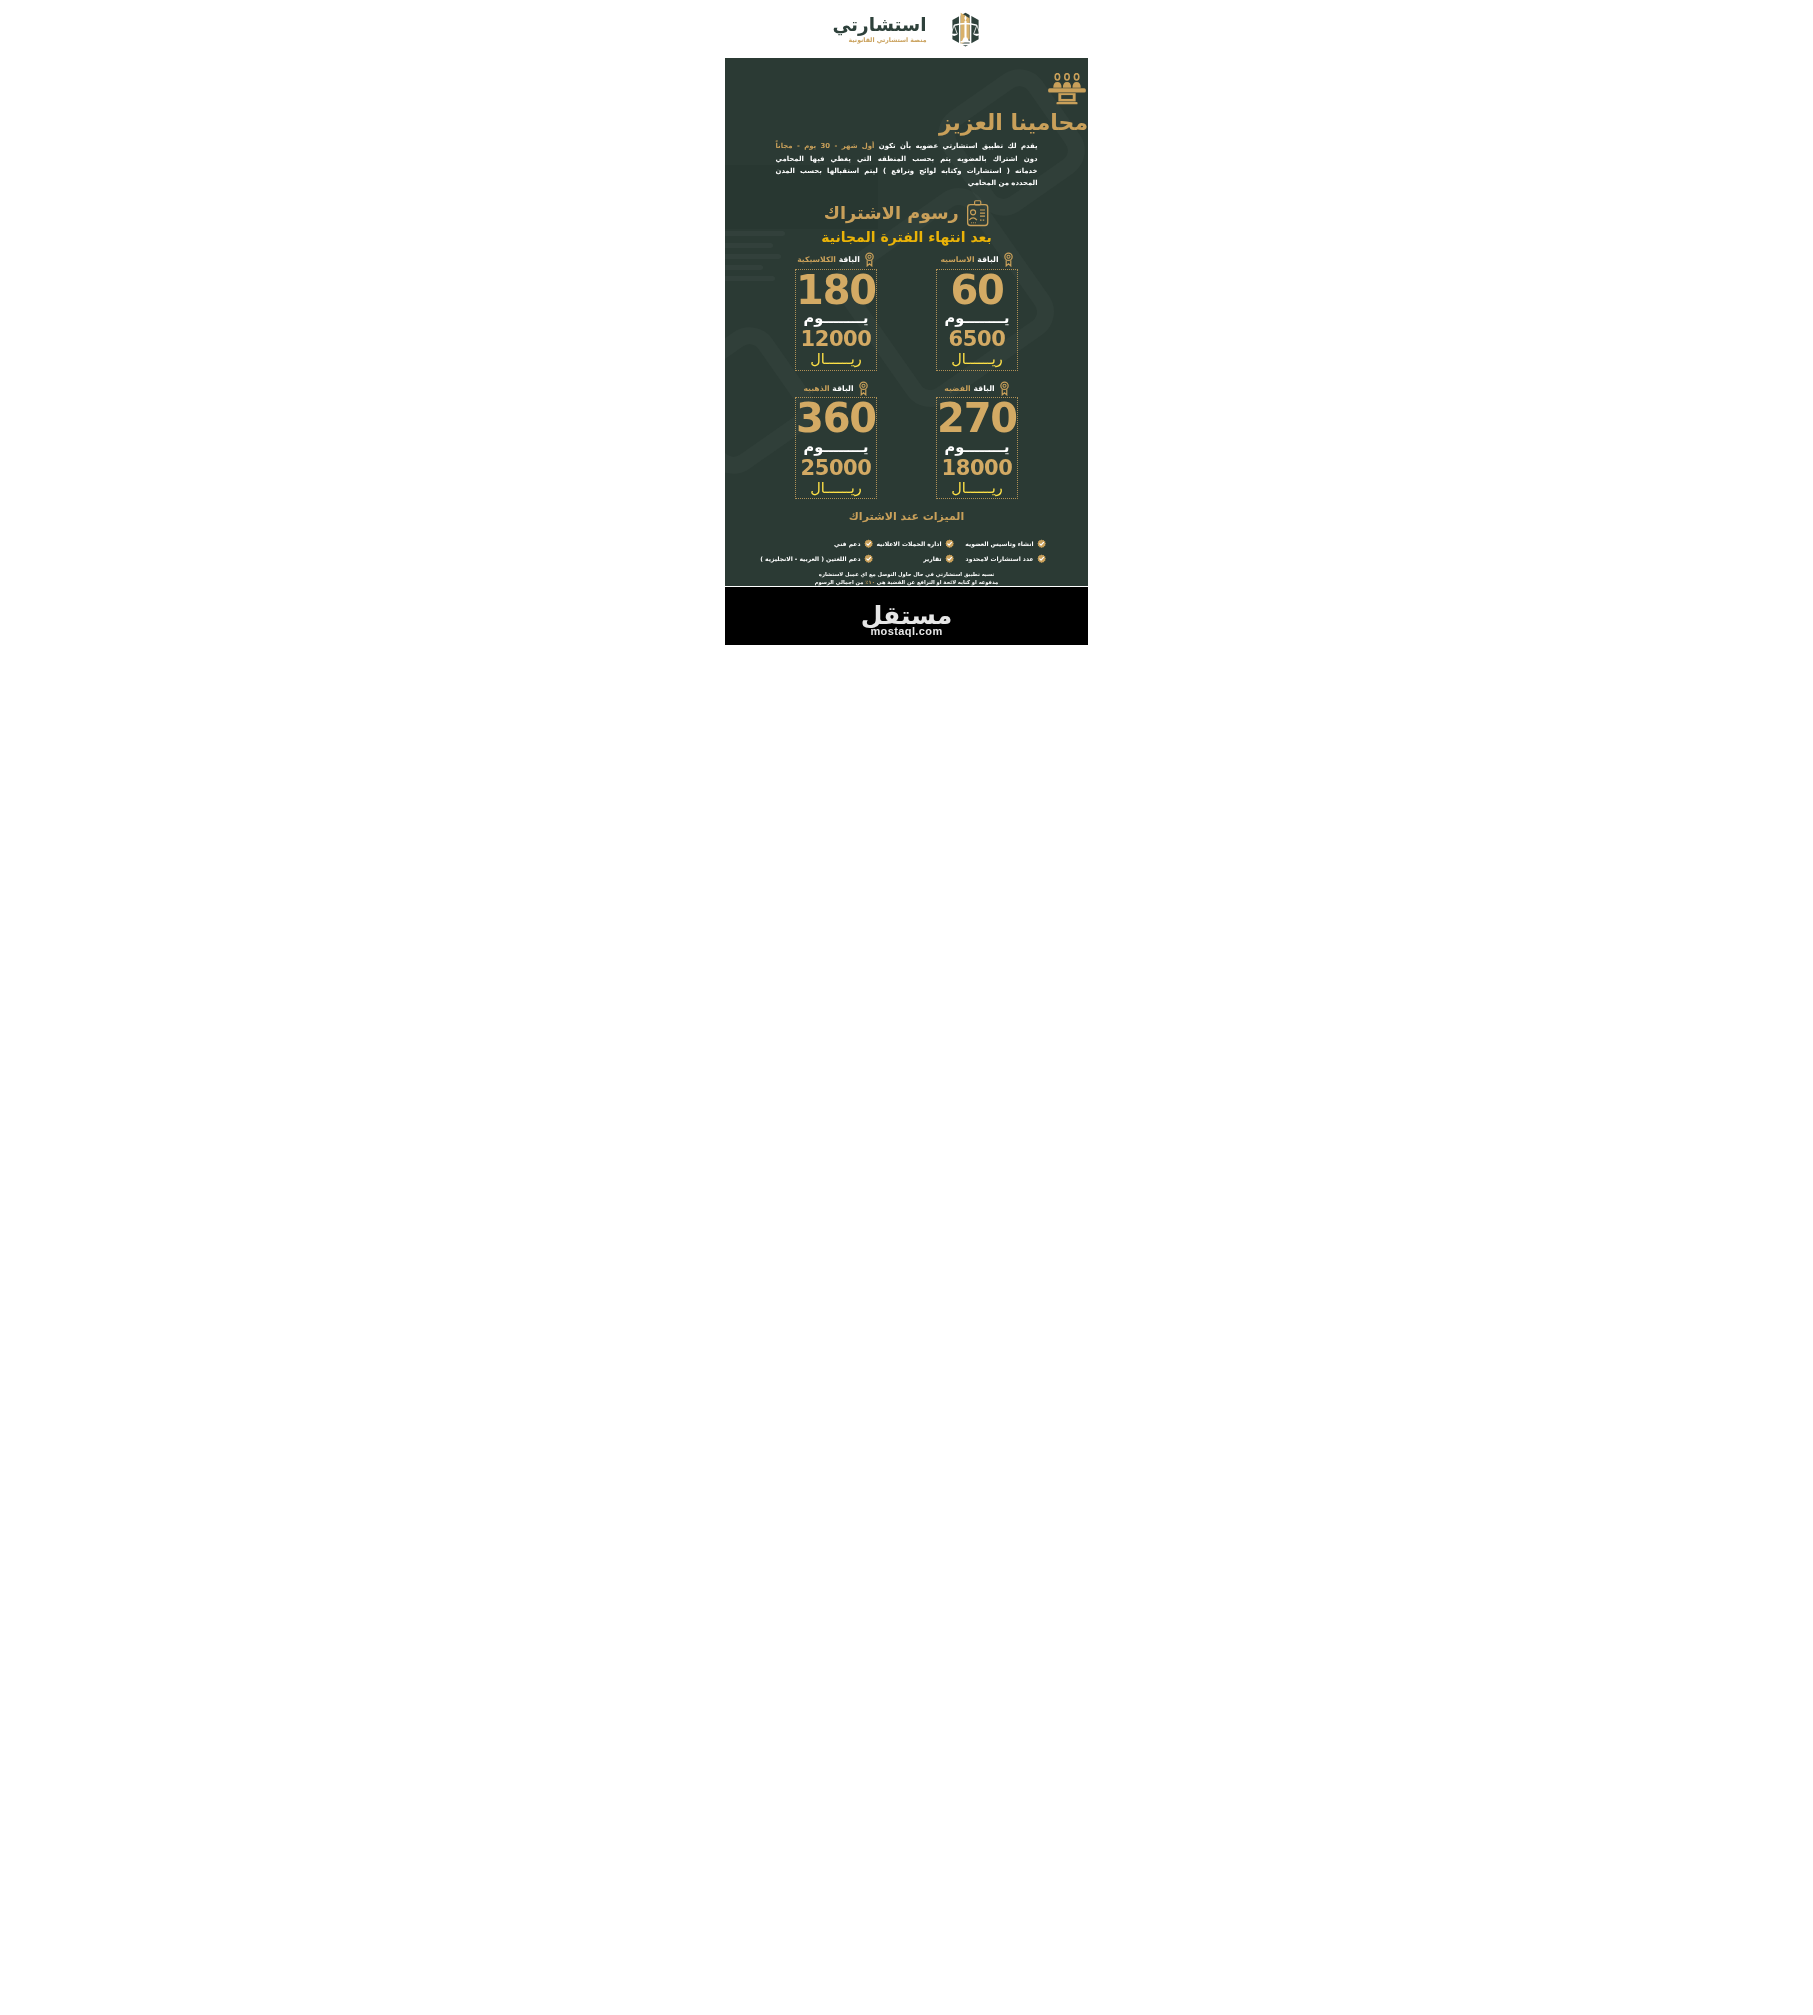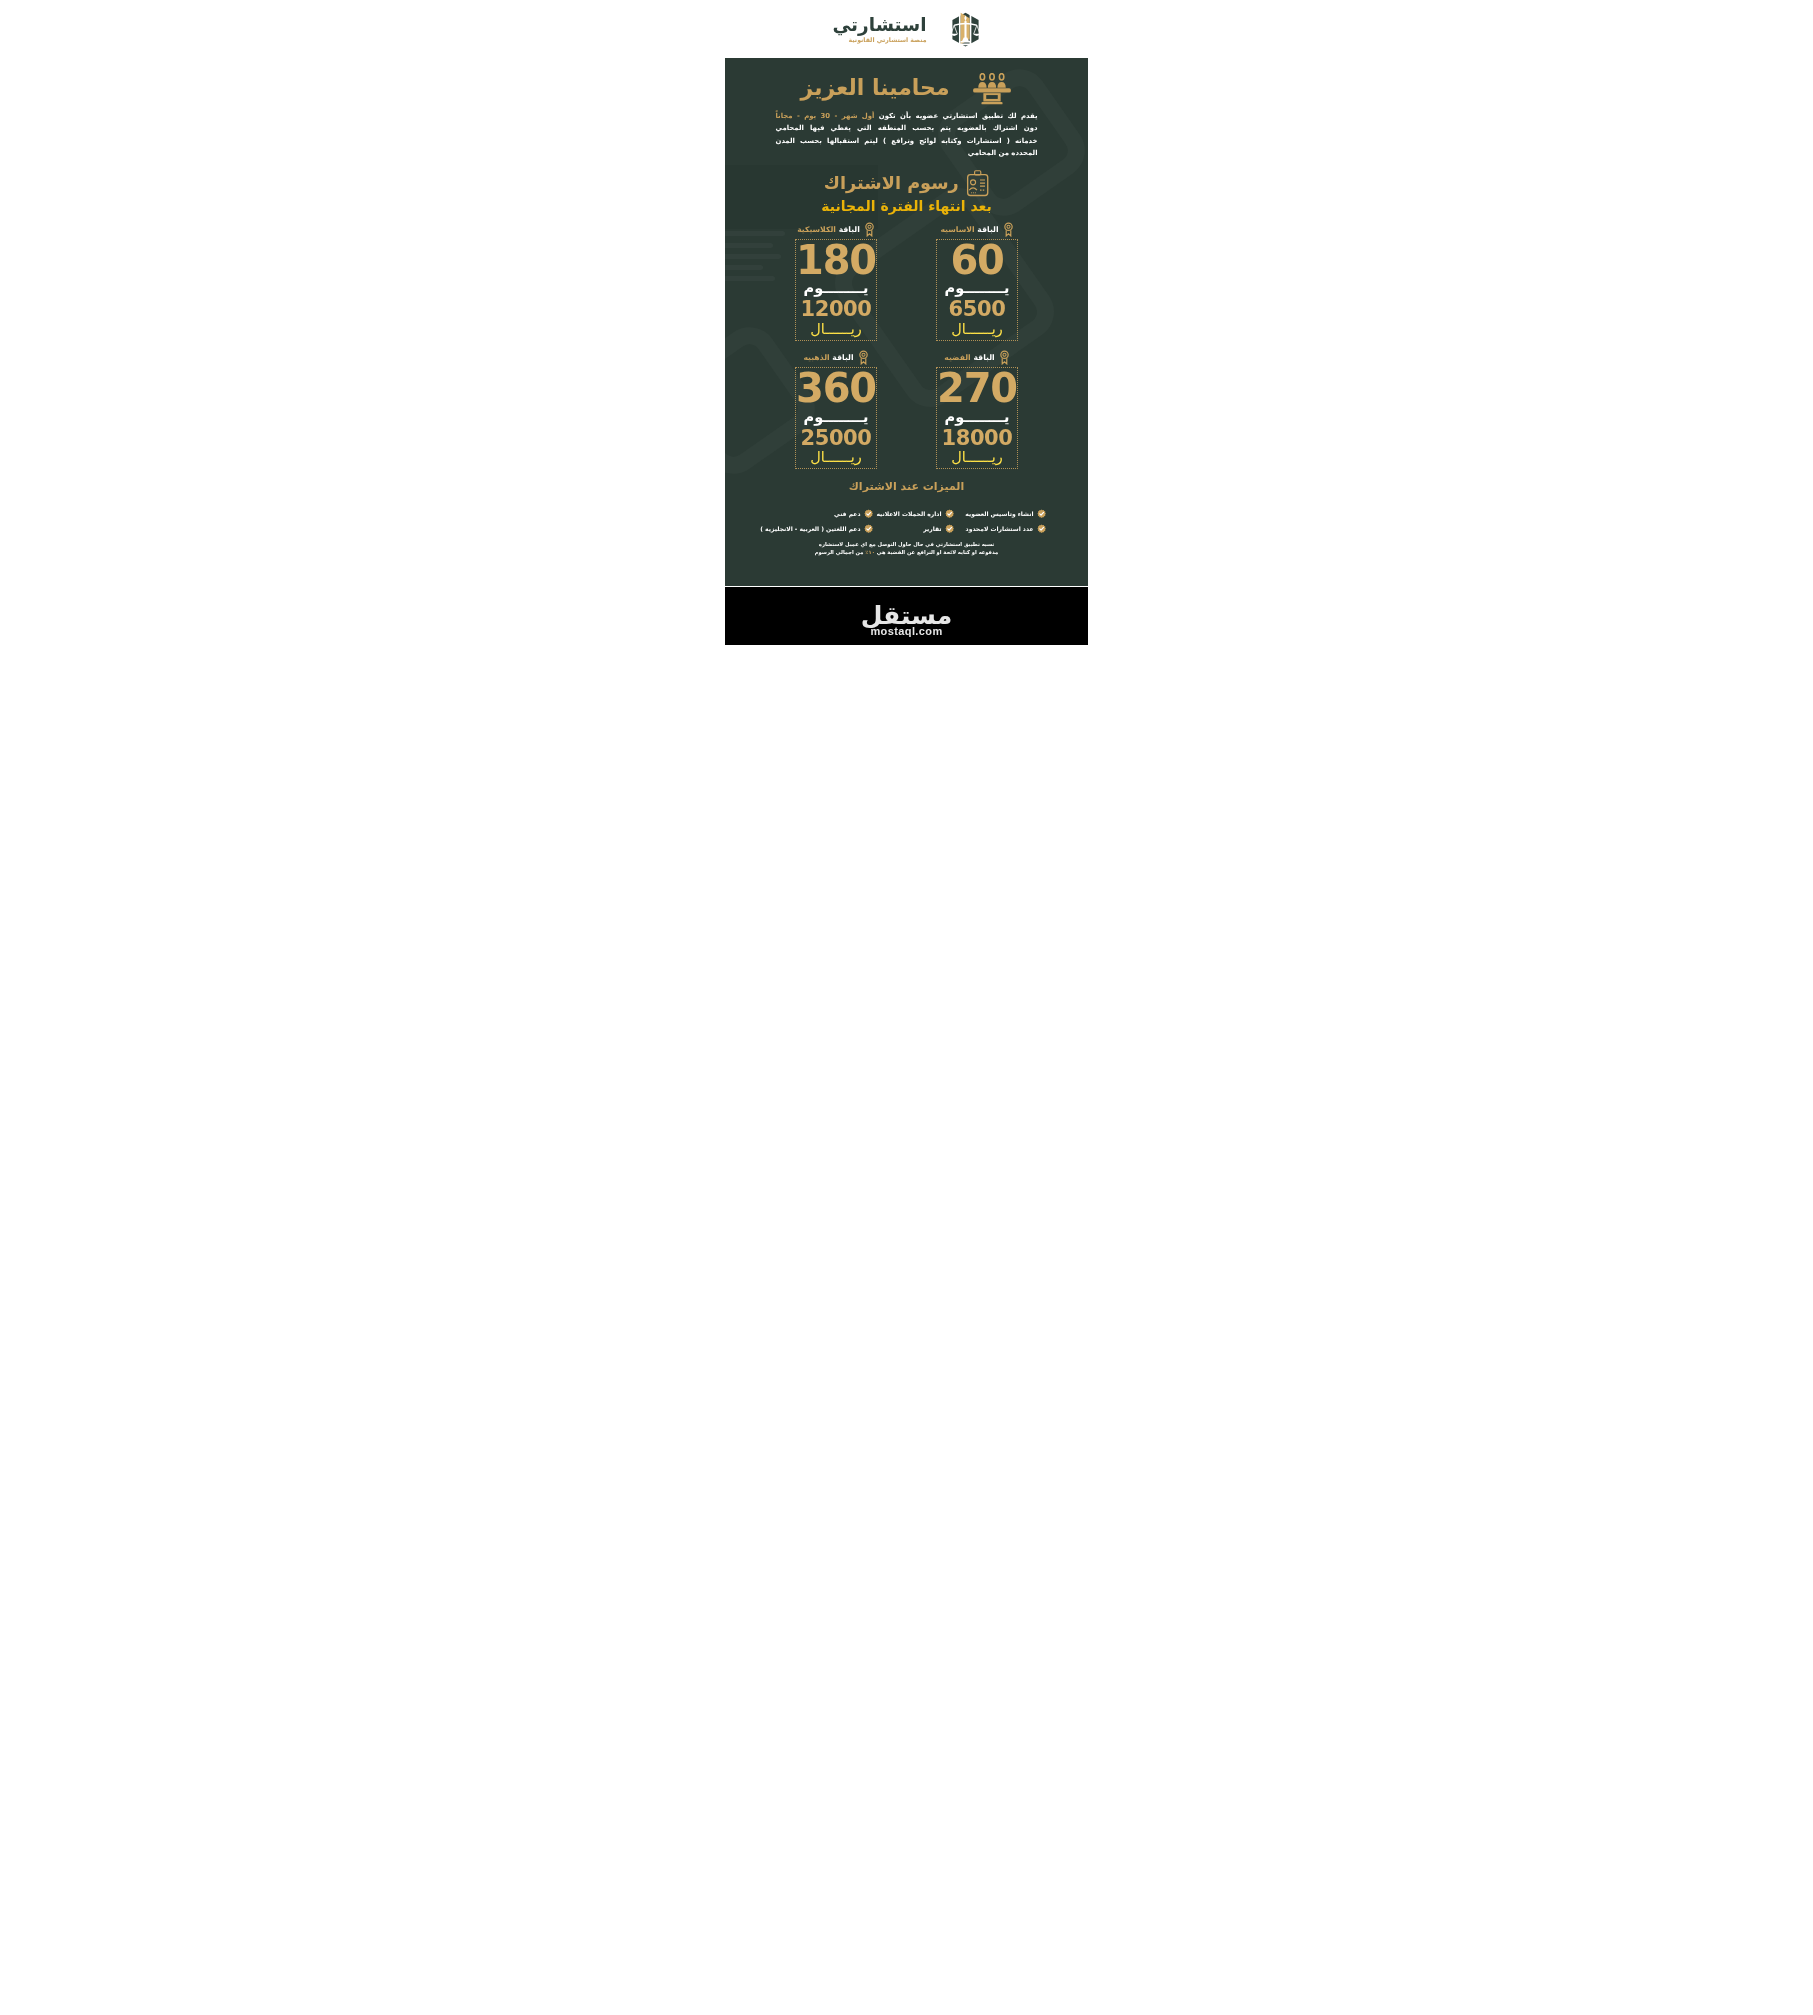--- a/index.html
+++ b/index.html
@@ -38,22 +38,22 @@
   .deco-tile {
     border:17.7px solid rgba(255,255,255,0.028); border-radius:28px;
     transform:rotate(-35deg);
   }
   .deco-shade { background:rgba(0,0,0,0.05); }
 
   .dark-inner { position:relative; width:100%; height:100%; z-index:1; }
 
   
   .hero-row {
-    display:flex; direction:rtl; align-items:center;
-    justify-content:center; gap:21px; padding-top:14.5px;
+    display:flex; flex-direction:column; direction:rtl; align-items:flex-start;
+    justify-content:center; gap:6px; padding-top:14.5px;
   }
   .hero-title { font-size:22px; font-weight:bold; color:#c9a05a; line-height:1.1; }
 
   .hero-paragraph {
     direction:rtl; width:262px; margin:5.6px auto 0;
     color:#ffffff; font-size:6.9px; font-weight:bold; line-height:1.78;
   }
   .p-line { text-align:justify; text-align-last:justify; }
   .p-line.last { text-align:right; text-align-last:right; }
   .gold-inline { color:#c9a05a; }

